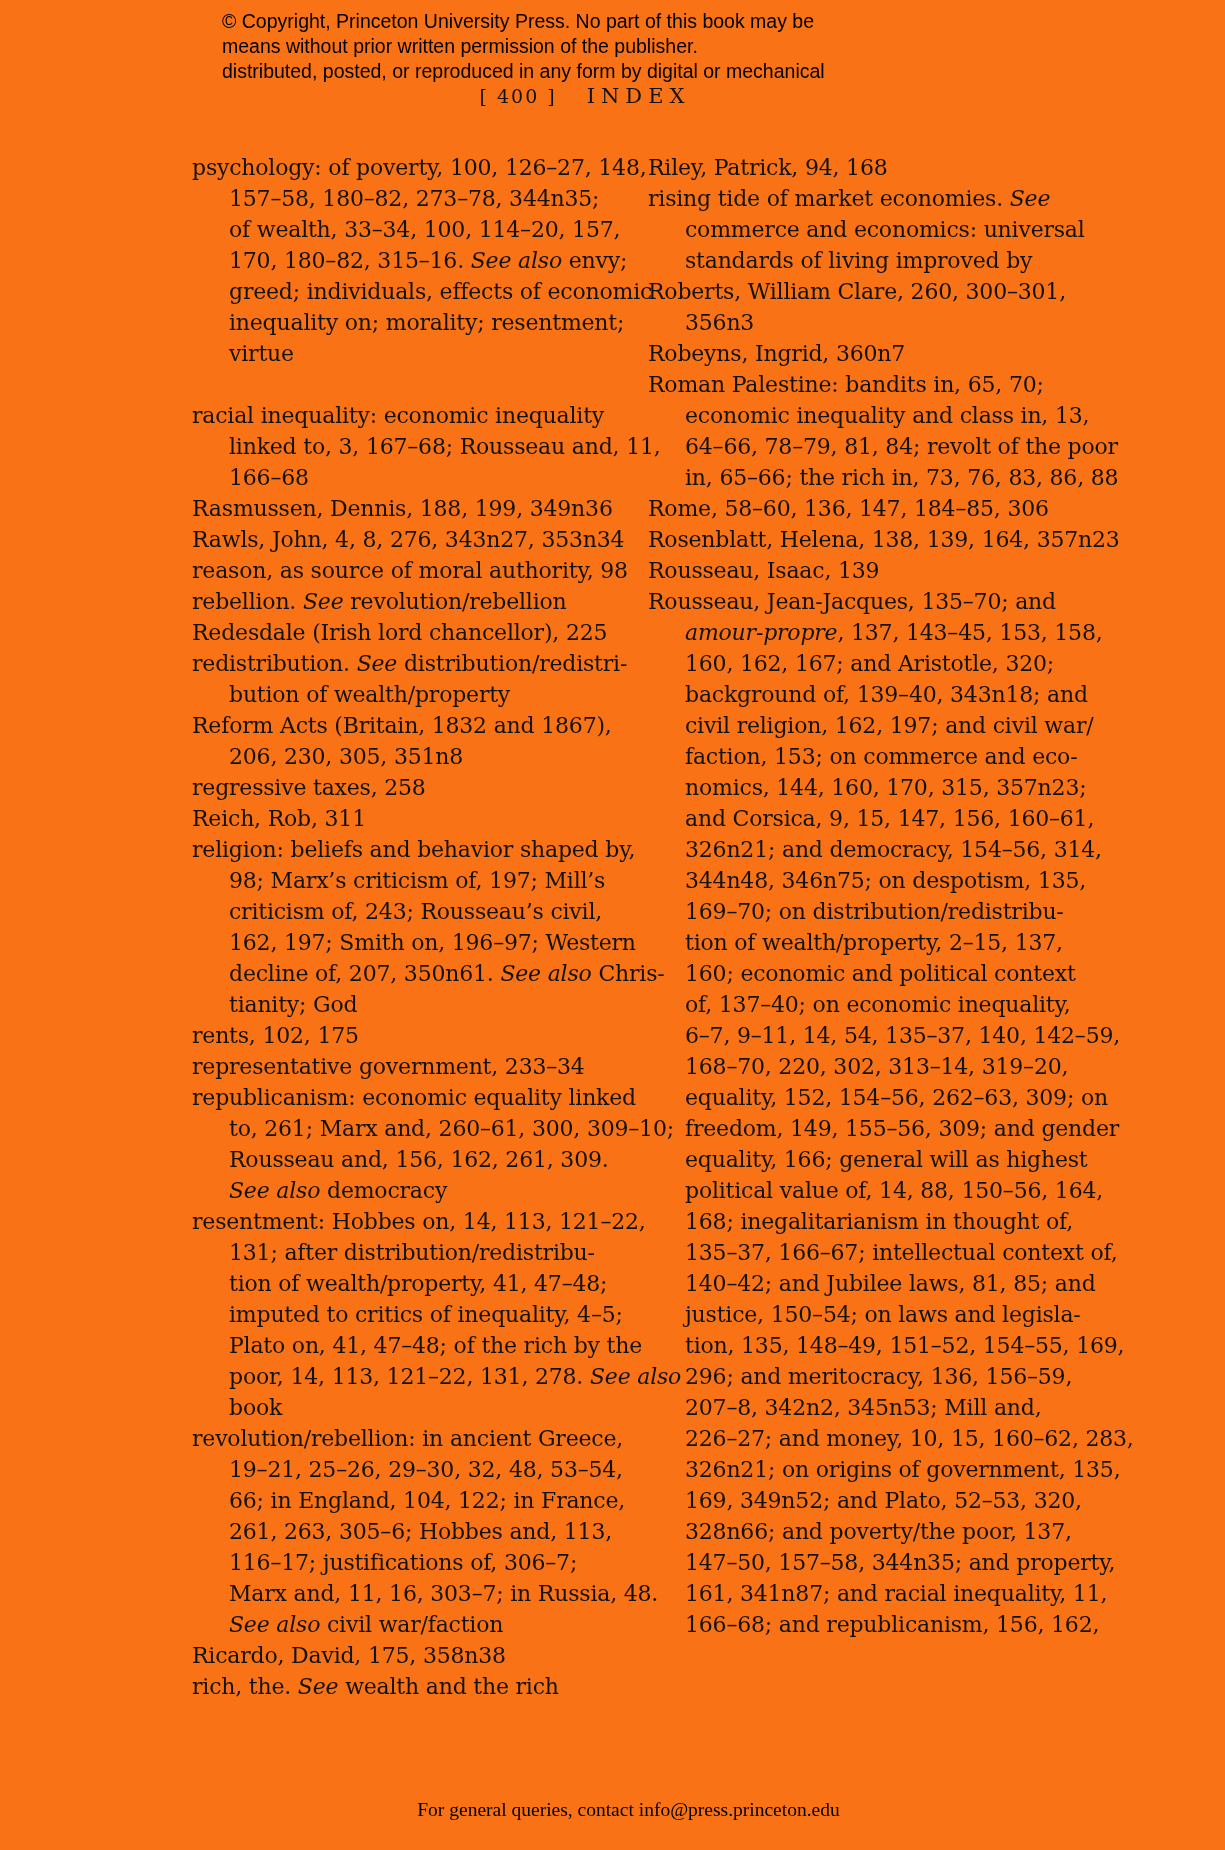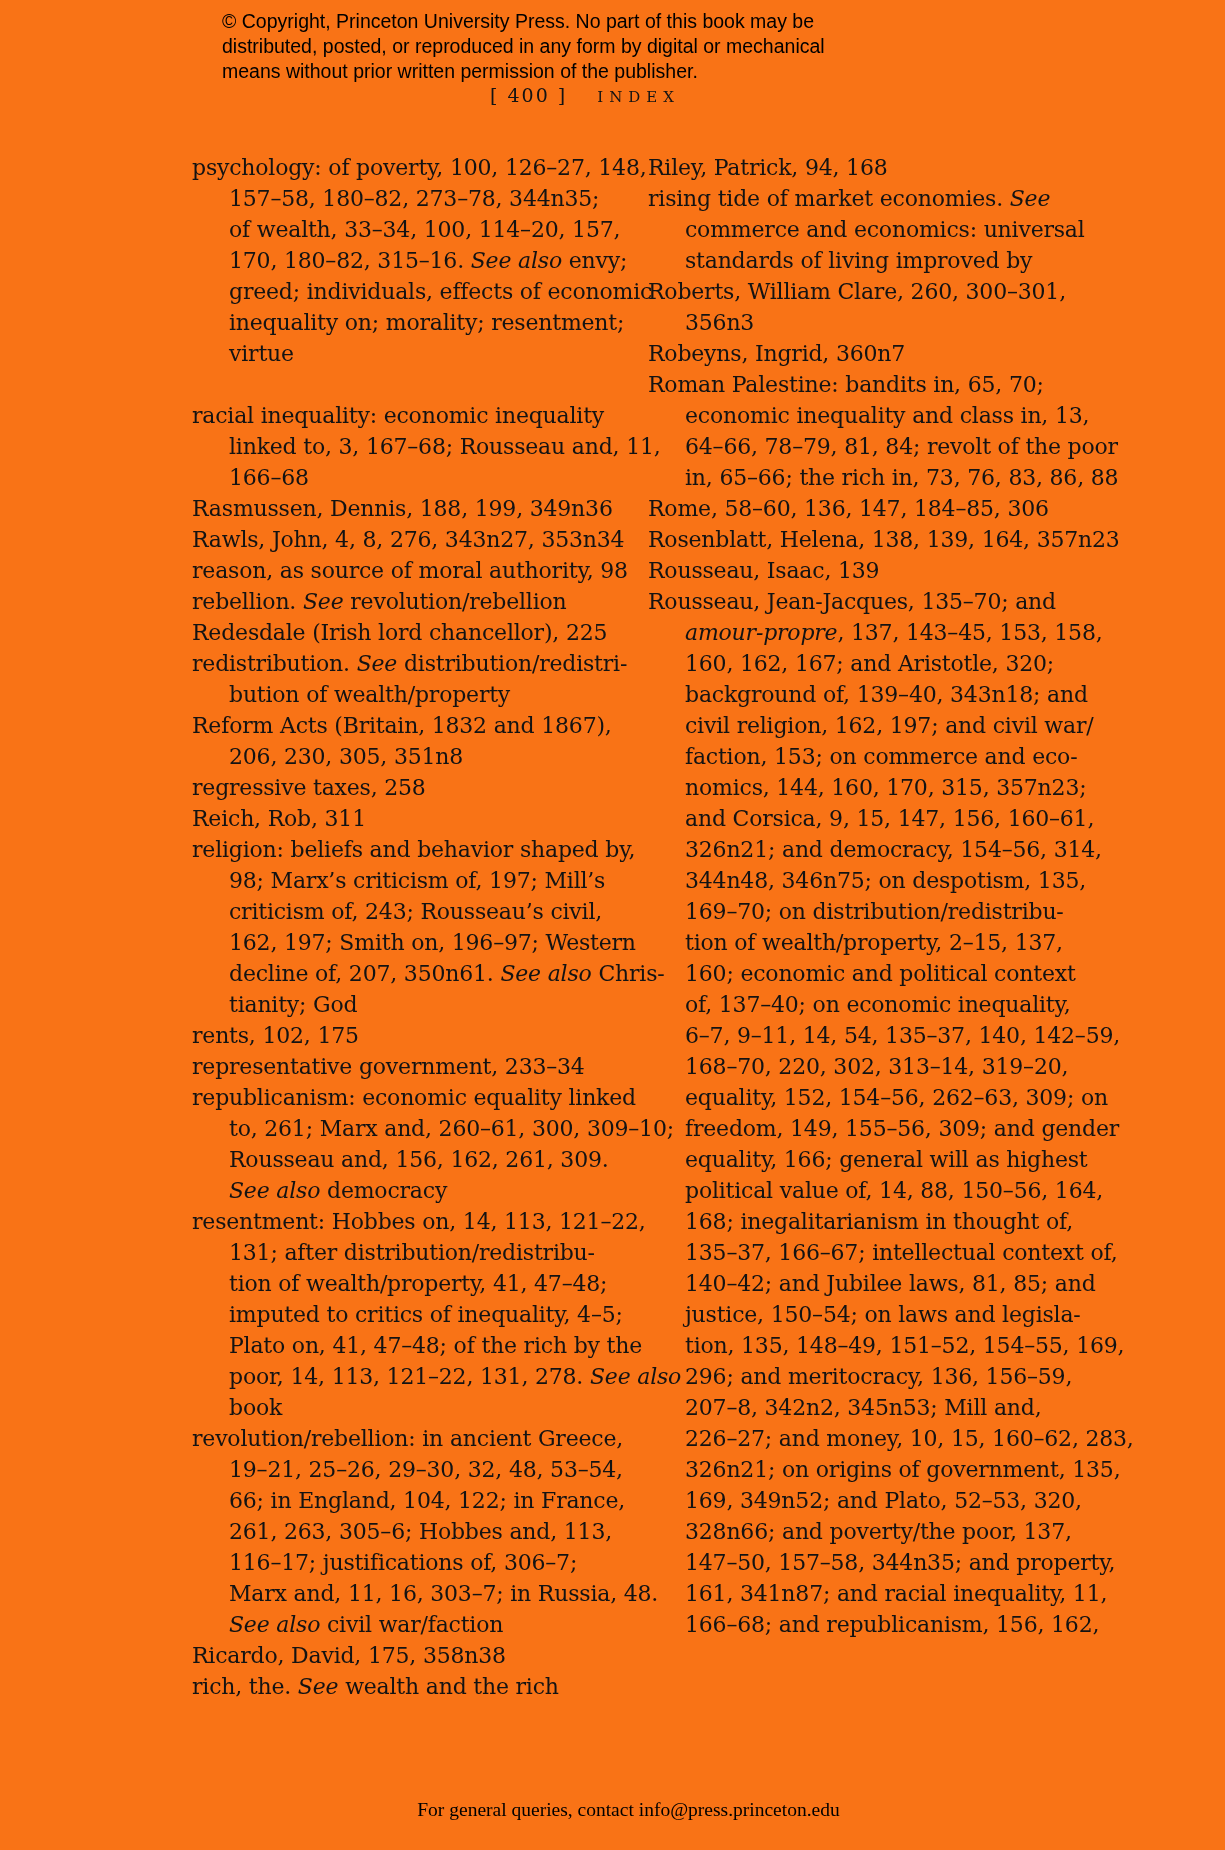--- a/index.html
+++ b/index.html
@@ -15,21 +15,21 @@
     font-family:"Liberation Sans", sans-serif;
     font-size:19.5px; line-height:25px; color:#000000;
   }
   .folio {
     position:absolute; top:84px; left:35px; width:1100px;
     text-align:center;
     font-family:"DejaVu Serif", serif;
     font-size:19px; color:#131313;
   }
   .folio .pgnum { letter-spacing:2px; }
-  .folio .section { margin-left:30px; letter-spacing:6px; font-size:15px; }
+  .folio .section { margin-left:30px; letter-spacing:6px; font-size:21px; }
   .col {
     position:absolute; top:152px;
     font-family:"DejaVu Serif", serif;
     font-size:22px; line-height:31px;
     color:#131313;
   }
   #col-left  { left:192px; width:450px; }
   #col-right { left:648px; width:560px; }
   .line { white-space:nowrap; letter-spacing:-0.2px; }
   .line.ind { padding-left:37px; }
@@ -41,22 +41,22 @@
     font-size:19.5px; color:#000000;
   }
 </style>
 </head>
 <body>
 
 <div class="page">
 
   <header class="copyright">
     <div>© Copyright, Princeton University Press. No part of this book may be</div>
+    <div>means without prior written permission of the publisher.</div>
     <div>distributed, posted, or reproduced in any form by digital or mechanical</div>
-    <div>means without prior written permission of the publisher.</div>
   </header>
 
   <div class="folio">
     <span class="pgnum">[ 400 ]</span><span class="section">INDEX</span>
   </div>
 
   <main>
     <div class="col" id="col-left">
         <div class="line">psychology: of poverty, 100, 126–27, 148,</div>
         <div class="line ind">157–58, 180–82, 273–78, 344n35;</div>

